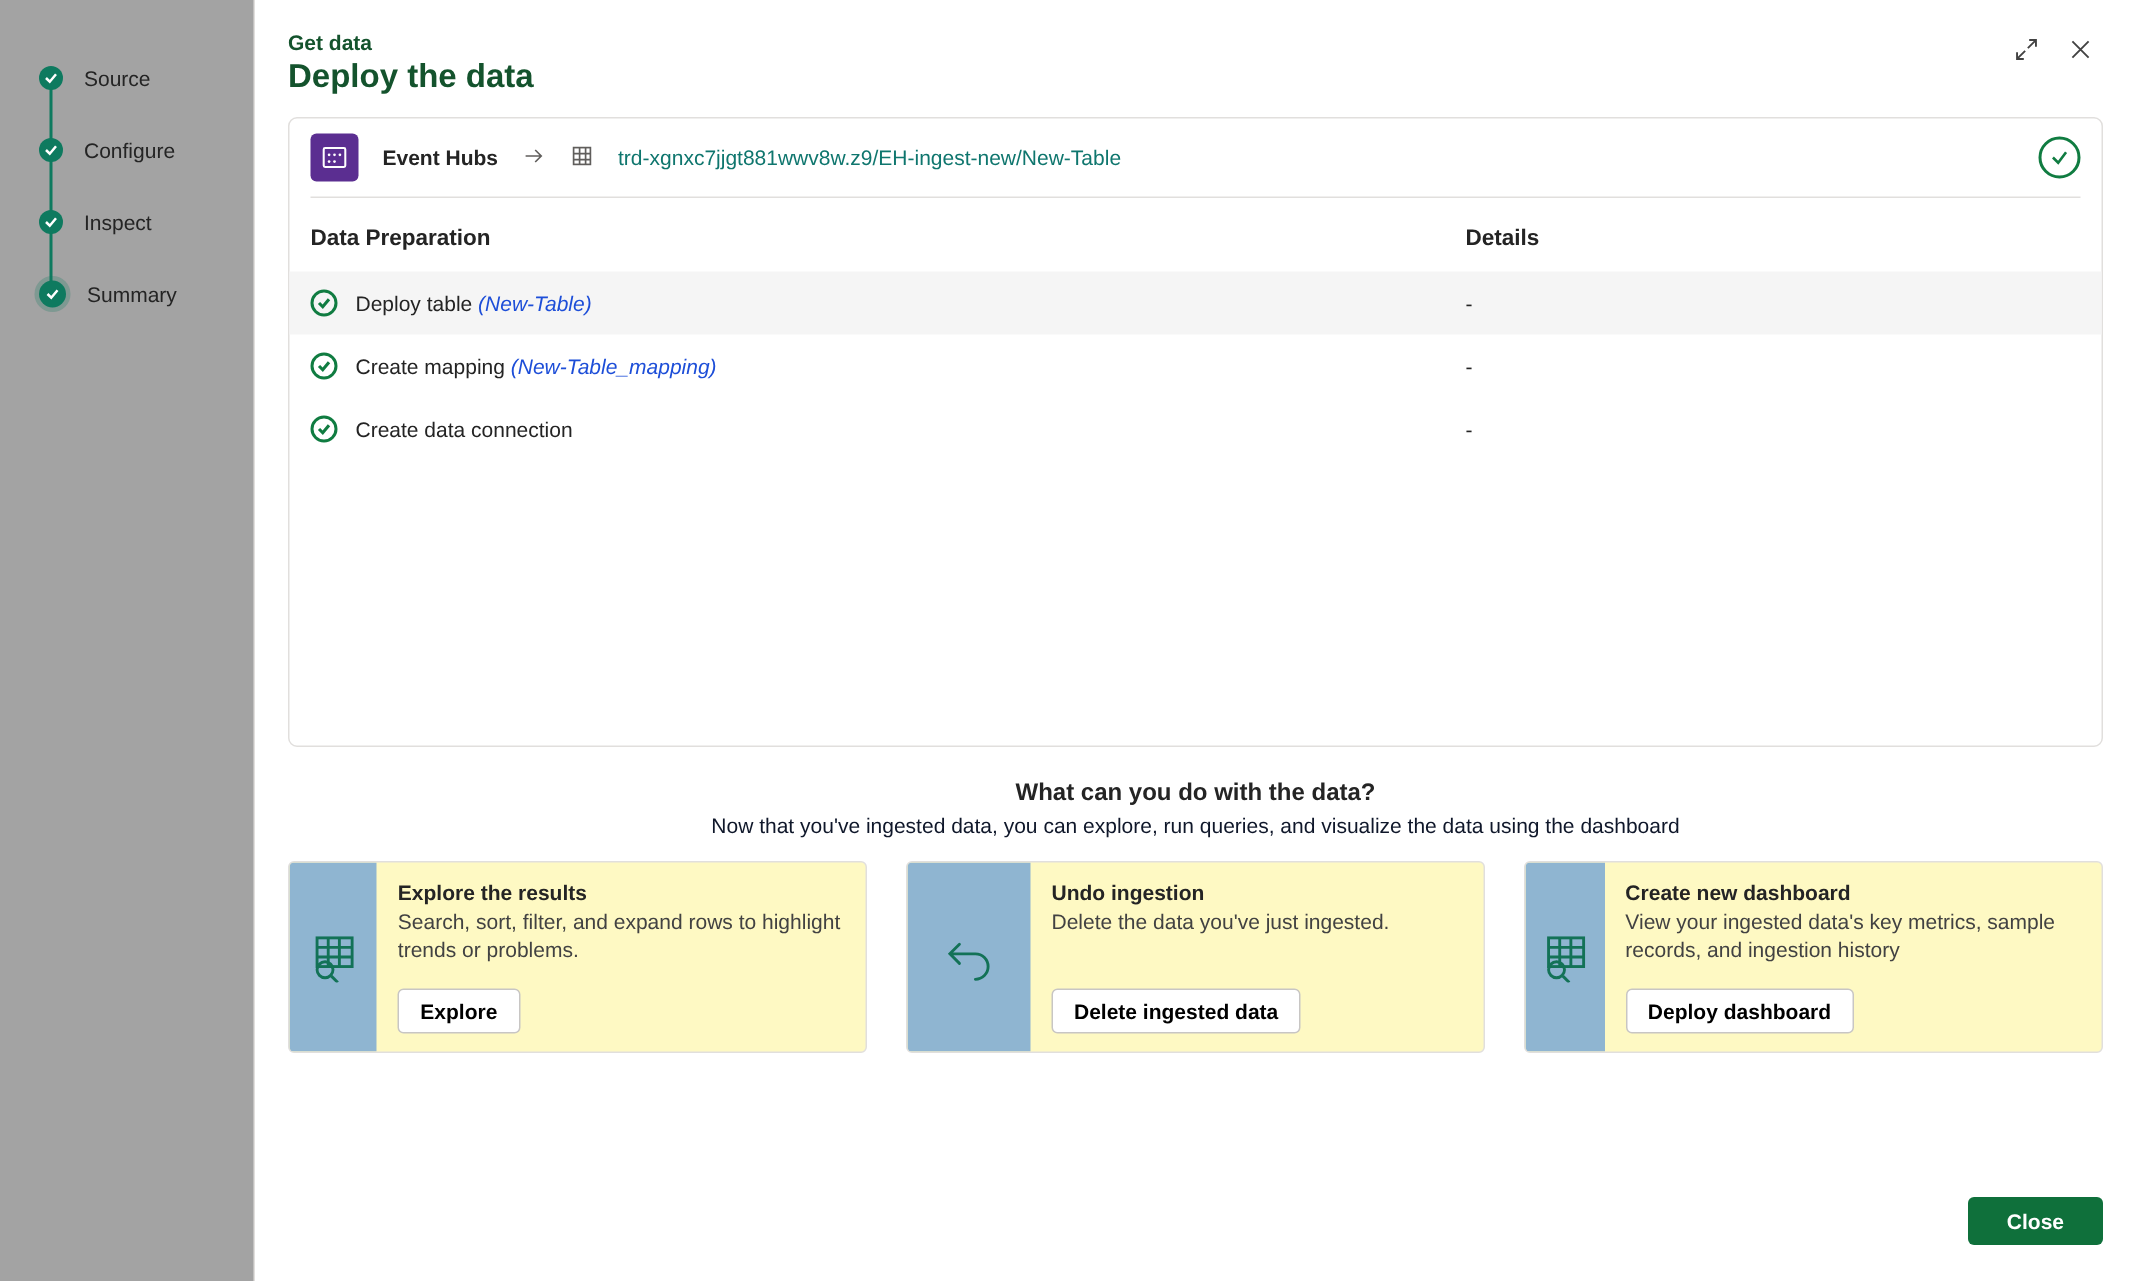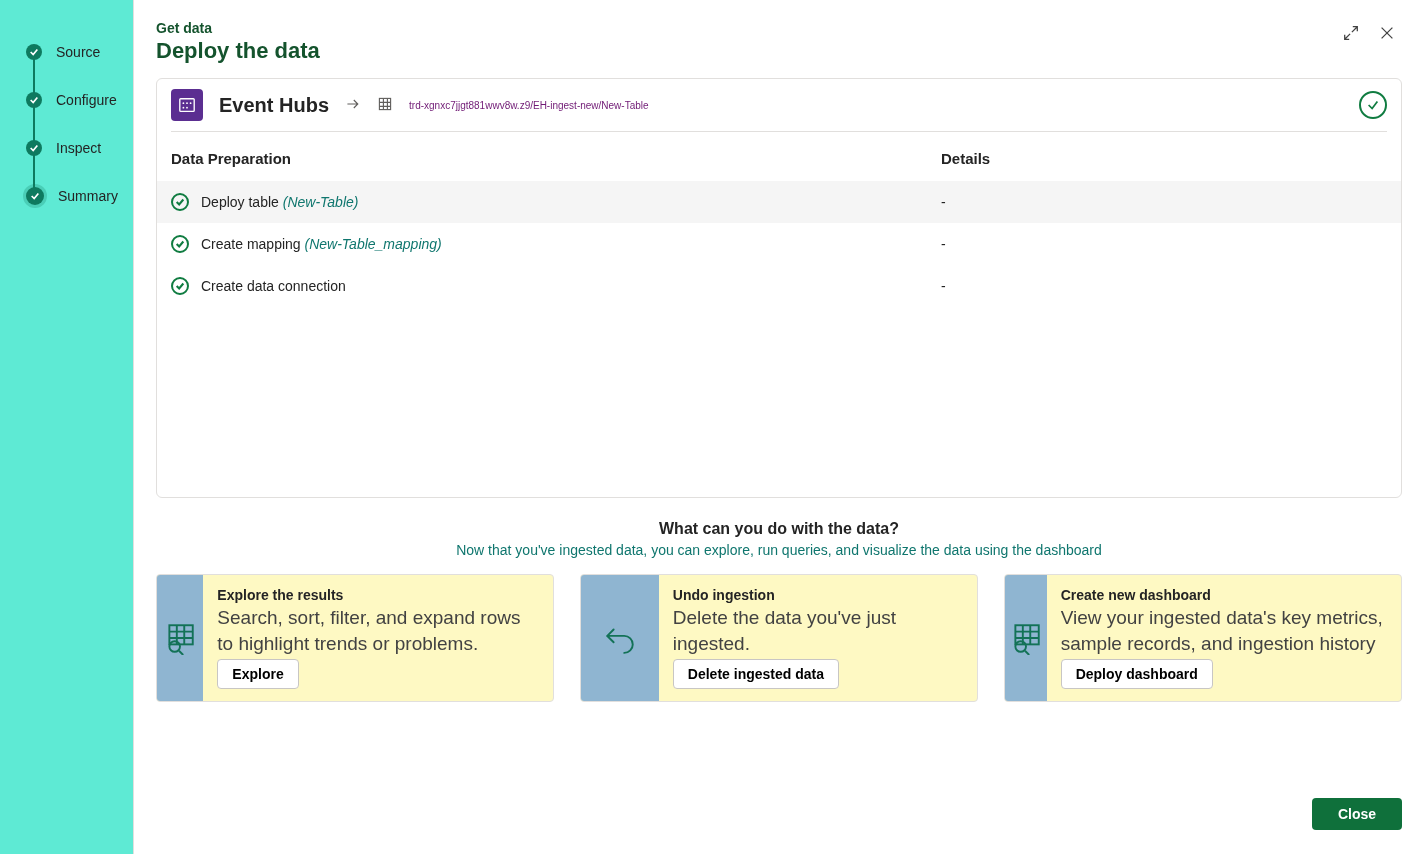--- a/index.html
+++ b/index.html
@@ -6,22 +6,22 @@
 body {
   font-family: "Segoe UI", -apple-system, sans-serif;
   font-size: 14px;
   color: #242424;
   background: #faf9f8;
   width: 1424px;
   height: 854px;
   display: flex;
 }
 .sidebar {
-  width: 134px;
-  background: #5eead4;
+  width: 170px;
+  background: #a3a3a3;
   border-right: 1px solid #e1dfdd;
   padding: 28px 0 0 0;
 }
 .step-list { list-style: none; position: relative; }
 .step-item {
   display: flex;
   align-items: center;
   padding: 4px 0 4px 26px;
   position: relative;
   height: 48px;
@@ -71,23 +71,23 @@
 .card-head {
   margin: 10px 14px 0 14px;
   padding-bottom: 10px;
   display: flex; align-items: center; justify-content: space-between;
 }
 .card-head-left { display: flex; align-items: center; gap: 16px; }
 .ehicon {
   width: 32px; height: 32px; border-radius: 4px; background: #5b2e91;
   display: flex; align-items: center; justify-content: center; color: #fff;
 }
-.eh-label { font-weight: 600; font-size: 20px; }
+.eh-label { font-weight: 600; font-size: 14px; }
 .arrow svg, .grid-icon svg { width: 16px; height: 16px; stroke: #605e5c; fill: none; stroke-width: 1.4;}
-.path-text { font-size: 10px; color: #701a75; }
+.path-text { font-size: 14px; color: #0f766e; }
 .status-circle {
   width: 28px; height: 28px; border: 2px solid #107c41; border-radius: 50%;
   display: flex; align-items: center; justify-content: center;
 }
 .status-circle svg { width: 14px; height: 14px; stroke: #107c41; fill: none; stroke-width: 2; }
 .card-divider { height:1px; background:#e1dfdd; margin: 0 14px;}
 
 .table-head {
   display: flex; padding: 18px 14px 14px 14px; font-weight: 600; font-size: 15px;
 }
@@ -96,38 +96,38 @@
 .table-row {
   display: flex; align-items: center; padding: 12px 14px; font-size: 14px;
 }
 .table-row.alt { background: #f5f5f5; }
 .row-check {
   width: 18px; height: 18px; border: 2px solid #107c41; border-radius: 50%;
   display: flex; align-items:center; justify-content:center; margin-right: 12px; flex-shrink:0;
 }
 .row-check svg { width: 10px; height: 10px; stroke: #107c41; fill:none; stroke-width: 2.5;}
 .row-text { flex: 0 0 740px; }
-.row-text .italic { font-style: italic; color: #0f766e;}
+.row-text .italic { font-style: italic; color: #1d4ed8;}
 .row-det { flex: 1; color: #242424;}
 
 .next-section { margin-top: 22px; text-align: center; }
 .next-title { font-size: 16px; font-weight: 700; }
-.next-sub { font-size: 14px; margin-top: 4px; color: #0f766e;}
+.next-sub { font-size: 14px; margin-top: 4px; color: #0f172a;}
 .tiles { display: flex; gap: 26px; margin-top: 16px; justify-content: space-between;}
 .tile {
   flex: 1; border: 1px solid #e1dfdd; border-radius: 4px; background: #fef9c3;
   display: flex; overflow: hidden; height: 128px;
 }
 .tile-img {
   width: 82px; background: #8fb5d1; display:flex; align-items:center; justify-content:center;
 }
 .tile-img svg { width: 34px; height: 34px; stroke: #137257; fill: none; stroke-width: 1.8;}
 .tile-body { padding: 12px 14px 12px 14px; text-align:left; display:flex; flex-direction:column; }
 .tile-title { font-weight: 600; font-size: 14px; }
-.tile-desc { font-size: 19px; color: #424242; margin-top: 2px; line-height: 1.35; flex:1;}
+.tile-desc { font-size: 14px; color: #424242; margin-top: 2px; line-height: 1.35; flex:1;}
 .tile-btn {
   align-self: flex-start;
   border: 1px solid #c8c6c4; background: #fff; border-radius: 4px;
   padding: 6px 14px; font-size: 14px; font-weight: 600; cursor: pointer;
 }
 .footer { margin-top: auto; display:flex; justify-content:flex-end; padding-top: 24px;}
 .close-btn {
   background: #0f703b; color: #fff; border: none; border-radius: 4px;
   padding: 8px 26px; font-size: 14px; font-weight: 600; cursor: pointer;
 }

